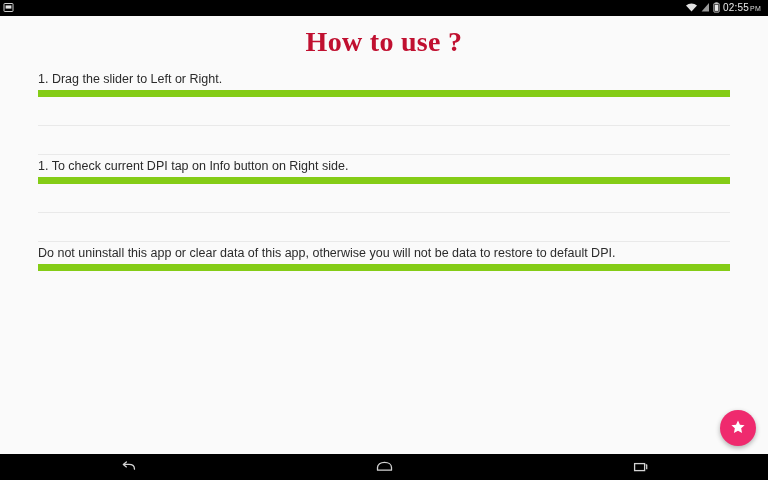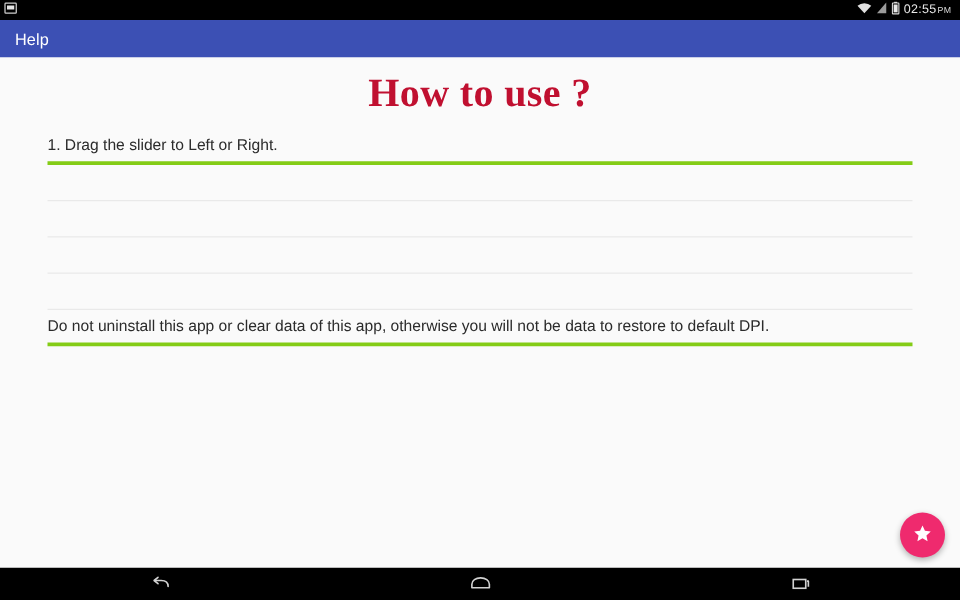--- a/index.html
+++ b/index.html
@@ -80,35 +80,35 @@
     position: relative;
     flex: 1 1 auto;
     background: #fafafa;
     overflow: hidden;
   }
   .page-title {
     text-align: center;
     color: #c01030;
     font-family: "Liberation Serif", serif;
     font-weight: bold;
-    font-size: 32px;
+    font-size: 28px;
     margin: 0;
     padding-top: 10px;
     letter-spacing: 0.3px;
   }
   .rows {
     margin-top: 10px;
     padding: 0 38px;
     box-sizing: border-box;
   }
   .row {
     height: 29px;
     display: flex;
     align-items: center;
-    border-bottom: 3px solid #84cc16;
+    border-bottom: 7px solid #84cc16;
     box-sizing: border-box;
   }
   .row.spacer {
     border-bottom: 1px solid #e9e9e9;
   }
   .row-text {
     font-size: 12.5px;
     color: #2b2b2b;
     font-family: "Liberation Sans", sans-serif;
     line-height: 16px;
@@ -182,35 +182,35 @@
         <svg width="7" height="11" viewBox="0 0 7 11">
           <rect x="2.3" y="0.4" width="2.4" height="1" fill="#dcdcdc"></rect>
           <rect x="0.9" y="1.4" width="5.2" height="8.7" rx="0.5" fill="none" stroke="#dcdcdc" stroke-width="0.9"></rect>
           <rect x="1.9" y="2.6" width="3.2" height="6.3" fill="#e8e8e8"></rect>
         </svg>
       </span>
       <span class="sb-time"><span>02:55</span><span class="sb-ampm">PM</span></span>
     </div>
   </div>
 
-  <div class="actionbar">
-    <span class="actionbar-title">Help</span>
-  </div>
 
   <div class="content">
     <h1 class="page-title">How to use ?</h1>
     <div class="rows">
         <div class="row">
           <span class="row-text">1. Drag the slider to Left or Right.</span>
         </div>
         <div class="row spacer">
           <span class="row-text"></span>
         </div>
         <div class="row spacer">
           <span class="row-text"></span>
+        </div>
+        <div class="row">
+          <span class="row-text">1. To check current DPI tap on Info button on Right side.</span>
         </div>
         <div class="row spacer">
           <span class="row-text"></span>
         </div>
         <div class="row spacer">
           <span class="row-text"></span>
         </div>
         <div class="row">
           <span class="row-text">Do not uninstall this app or clear data of this app, otherwise you will not be data to restore to default DPI.</span>
         </div>

